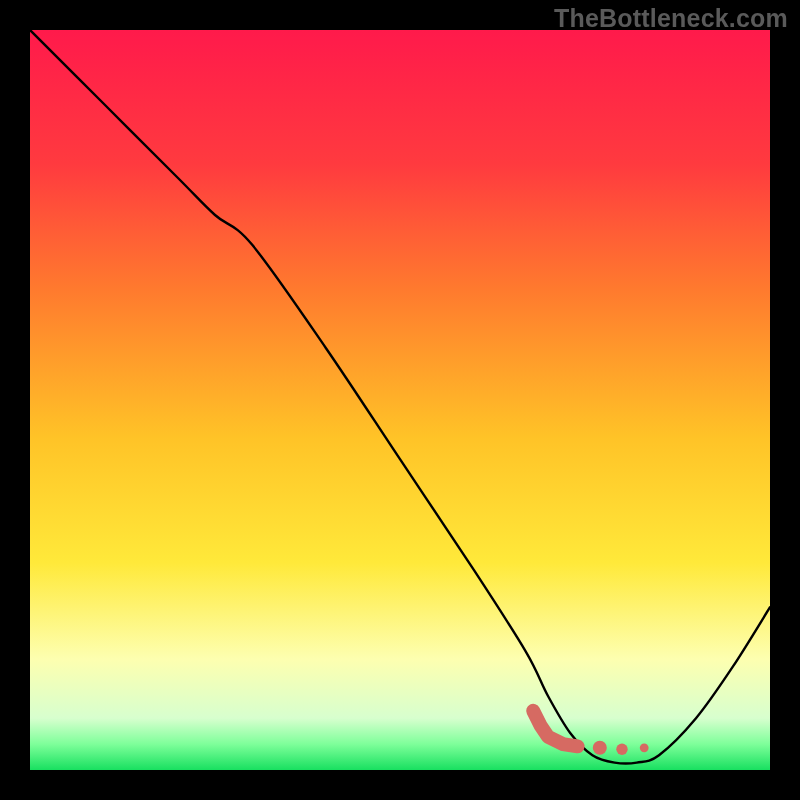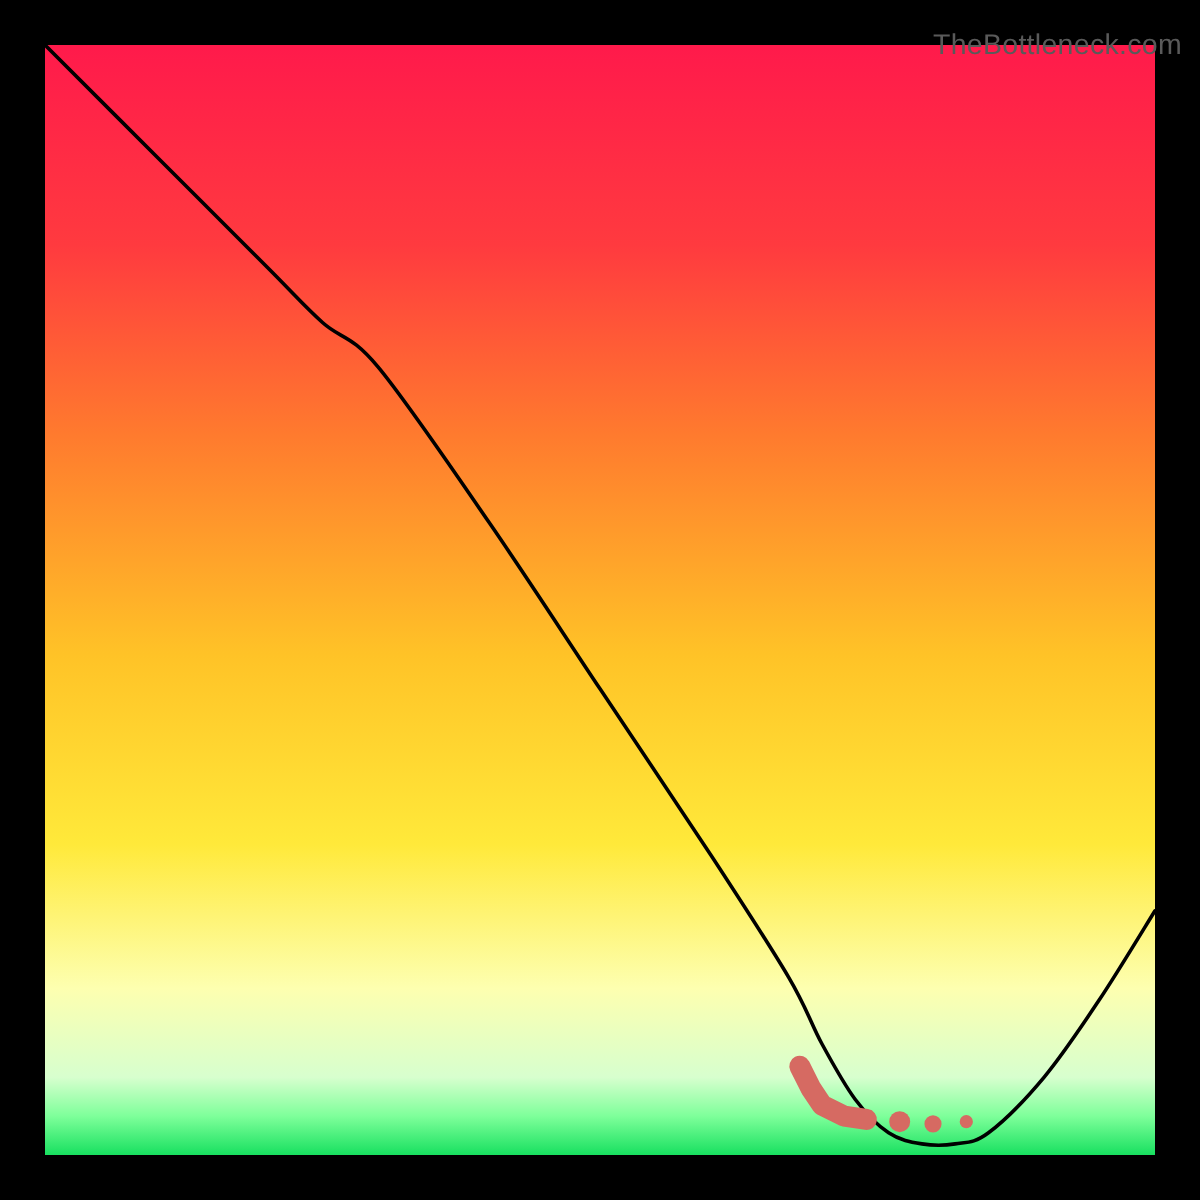--- a/index.html
+++ b/index.html
@@ -6,25 +6,25 @@
 body {
   width: 800px;
   height: 800px;
   background: #000;
   position: relative;
   overflow: hidden;
   font-family: Arial, Helvetica, sans-serif;
 }
 .watermark {
   position: absolute;
-  top: 20px;
+  top: 4px;
   right: 12px;
   color: #5a5a5a;
-  font-size: 19px;
-  font-weight: 400;
+  font-size: 25px;
+  font-weight: 700;
   letter-spacing: 0.2px;
   z-index: 10;
 }
 .frame {
   position: absolute;
   left: 30px;
   top: 30px;
   width: 740px;
   height: 740px;
   background: #000;

